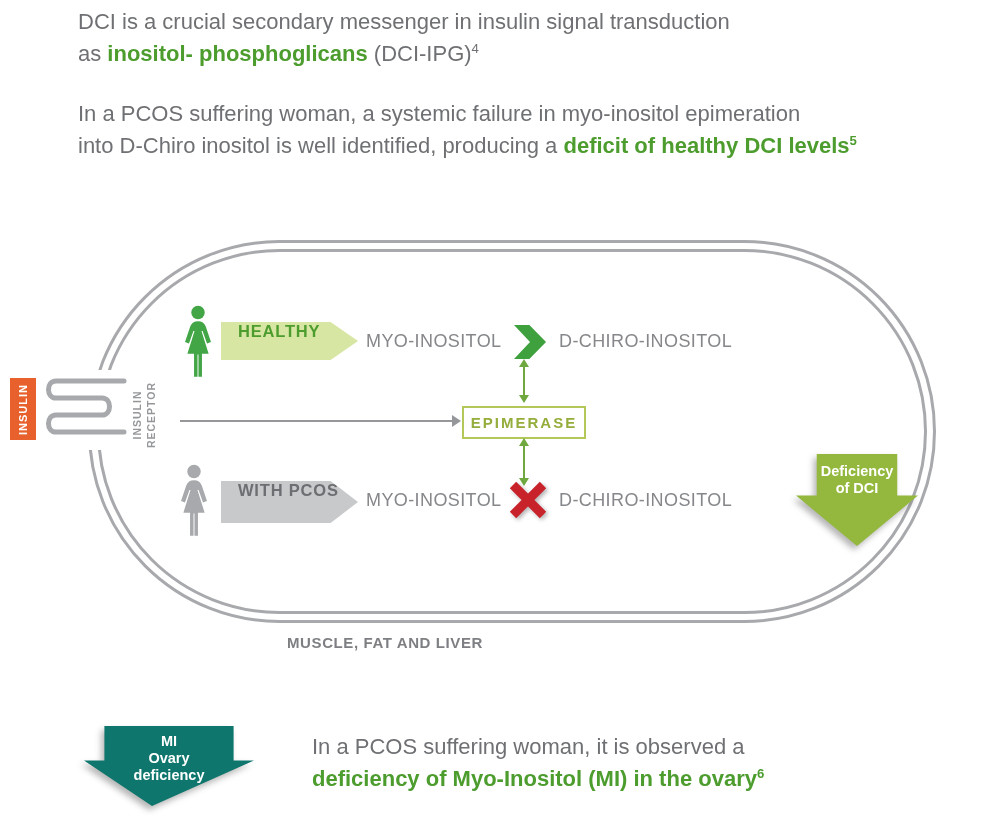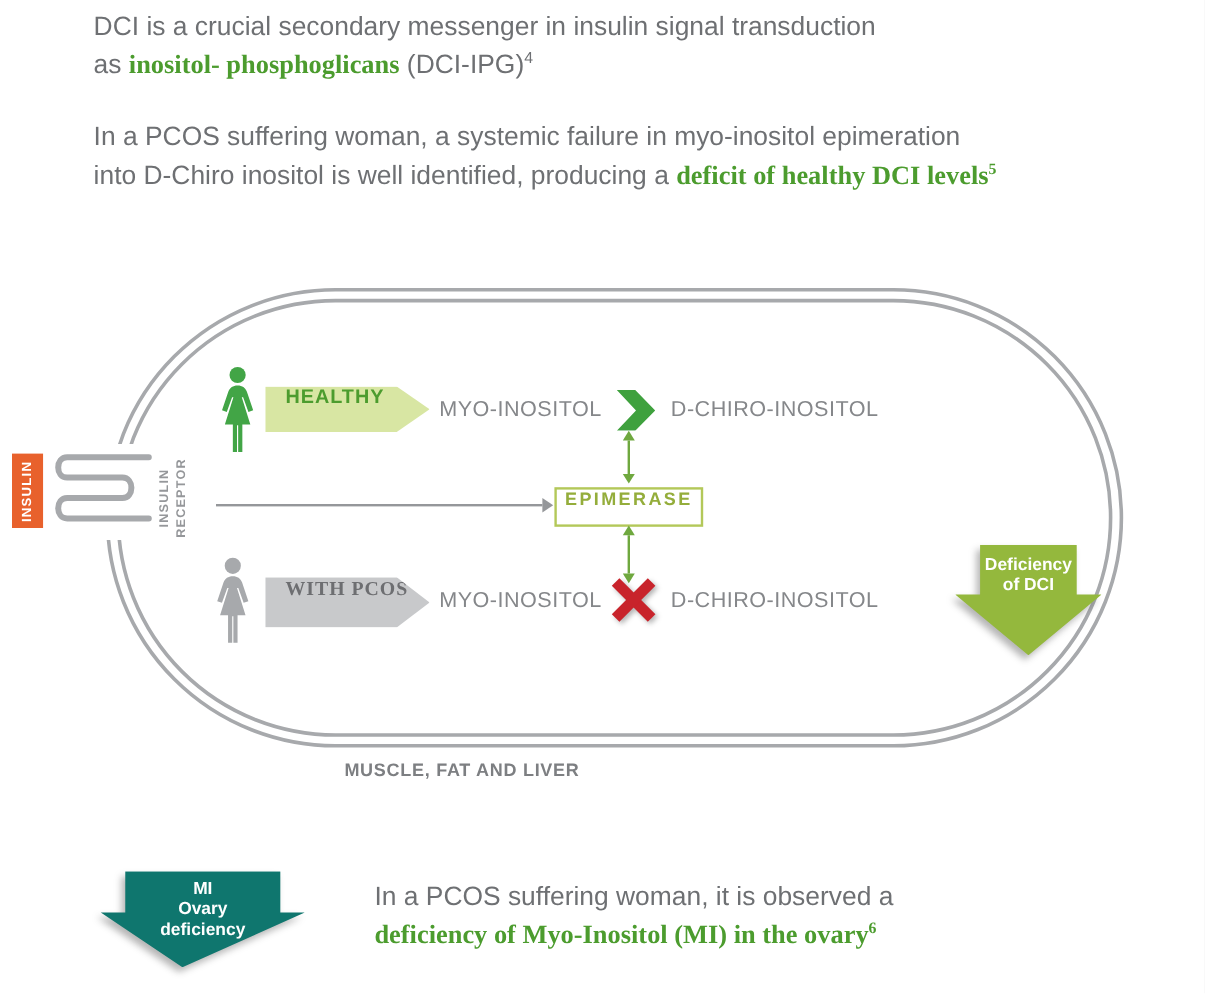--- a/index.html
+++ b/index.html
@@ -6,21 +6,21 @@
   #page{
     position:relative;
     width:1004px;height:828px;
     background:#ffffff;
     font-family:"Liberation Sans", sans-serif;
     overflow:hidden;
     border-right:1px solid #d9d9d9;
   }
   .abs{position:absolute;}
   .para{font-size:22px;line-height:32px;color:#6e7073;white-space:nowrap;}
-  .green-bold{color:#4c9c2e;font-weight:bold;font-family:Liberation Serif, serif;}
+  .green-bold{color:#4c9c2e;font-weight:bold;}
   .gray{color:#6e7073;}
   sup{font-size:60%;line-height:0;}
 
   
   .membrane{border:3px solid #a7a9ac;border-radius:200px;box-sizing:border-box;background:transparent;}
 
   
   .insulin-tag{
     background:#e8612c;color:#ffffff;display:flex;align-items:center;justify-content:center;
   }
@@ -48,21 +48,21 @@
     line-height:22px;white-space:nowrap;
   }
 
   .chevron{
     background:#3fa13e;
     clip-path:polygon(0 0,48% 0,100% 50%,48% 100%,0 100%,50% 50%);
   }
 
   .enzyme-box{
     border:2px solid #b3c859;background:#ffffff;box-sizing:border-box;
-    display:flex;justify-content:center;
+    display:flex;align-items:center;justify-content:center;
     color:#94ad3b;font-size:15px;font-weight:600;letter-spacing:2px;
   }
 
   .gray-line{background:#95979a;}
   .gray-arrowhead{
     width:0;height:0;border-top:6px solid transparent;border-bottom:6px solid transparent;
     border-left:9px solid #95979a;
   }
 
   .shadow-wrap{filter:drop-shadow(-3px 4px 3px rgba(90,90,90,0.45));}
@@ -146,21 +146,21 @@
       <polygon points="15,134 10,126 20,126"></polygon>
     </g>
     <line x1="15" y1="15" x2="15" y2="43" stroke="#6fa83f" stroke-width="2"></line>
     <line x1="15" y1="94" x2="15" y2="126" stroke="#6fa83f" stroke-width="2"></line>
   </svg>
 
   <svg class="abs woman woman-gray" style="left:175px;top:462px;" width="38" height="76" viewBox="0 0 48 92">
     <circle cx="24" cy="10" r="8.5" fill="currentColor"></circle>
     <path fill="currentColor" d="M24,21 C19,21 16,23.2 14.2,27.6 L7.6,47.2 L12.6,49 L18.2,33.4 L19.6,33.4 L10.6,62 L19,62 L19,91 L23.4,91 L23.4,63 L24.6,63 L24.6,91 L29,91 L29,62 L37.4,62 L28.4,33.4 L29.8,33.4 L35.4,49 L40.4,47.2 L33.8,27.6 C32,23.2 29,21 24,21 Z"></path>
   </svg>
-  <div class="abs banner pcos" style="left:221px;top:481px;width:137px;height:42px;font-family:Liberation Serif, serif;">
+  <div class="abs banner pcos" style="left:221px;top:481px;width:137px;height:42px;">
     <span>WITH PCOS</span>
   </div>
   <div class="abs mol-label" style="left:366px;top:489px;">MYO-INOSITOL</div>
   <svg class="abs" style="left:507px;top:479px;filter:drop-shadow(2px 2px 2px rgba(0,0,0,0.3));" width="42" height="42" viewBox="0 0 42 42">
     <line x1="6" y1="6" x2="36" y2="36" stroke="#c8232b" stroke-width="9"></line>
     <line x1="36" y1="6" x2="6" y2="36" stroke="#c8232b" stroke-width="9"></line>
   </svg>
   <div class="abs mol-label" style="left:559px;top:489px;">D-CHIRO-INOSITOL</div>
 
   <div class="abs shadow-wrap" style="left:796px;top:454px;">

